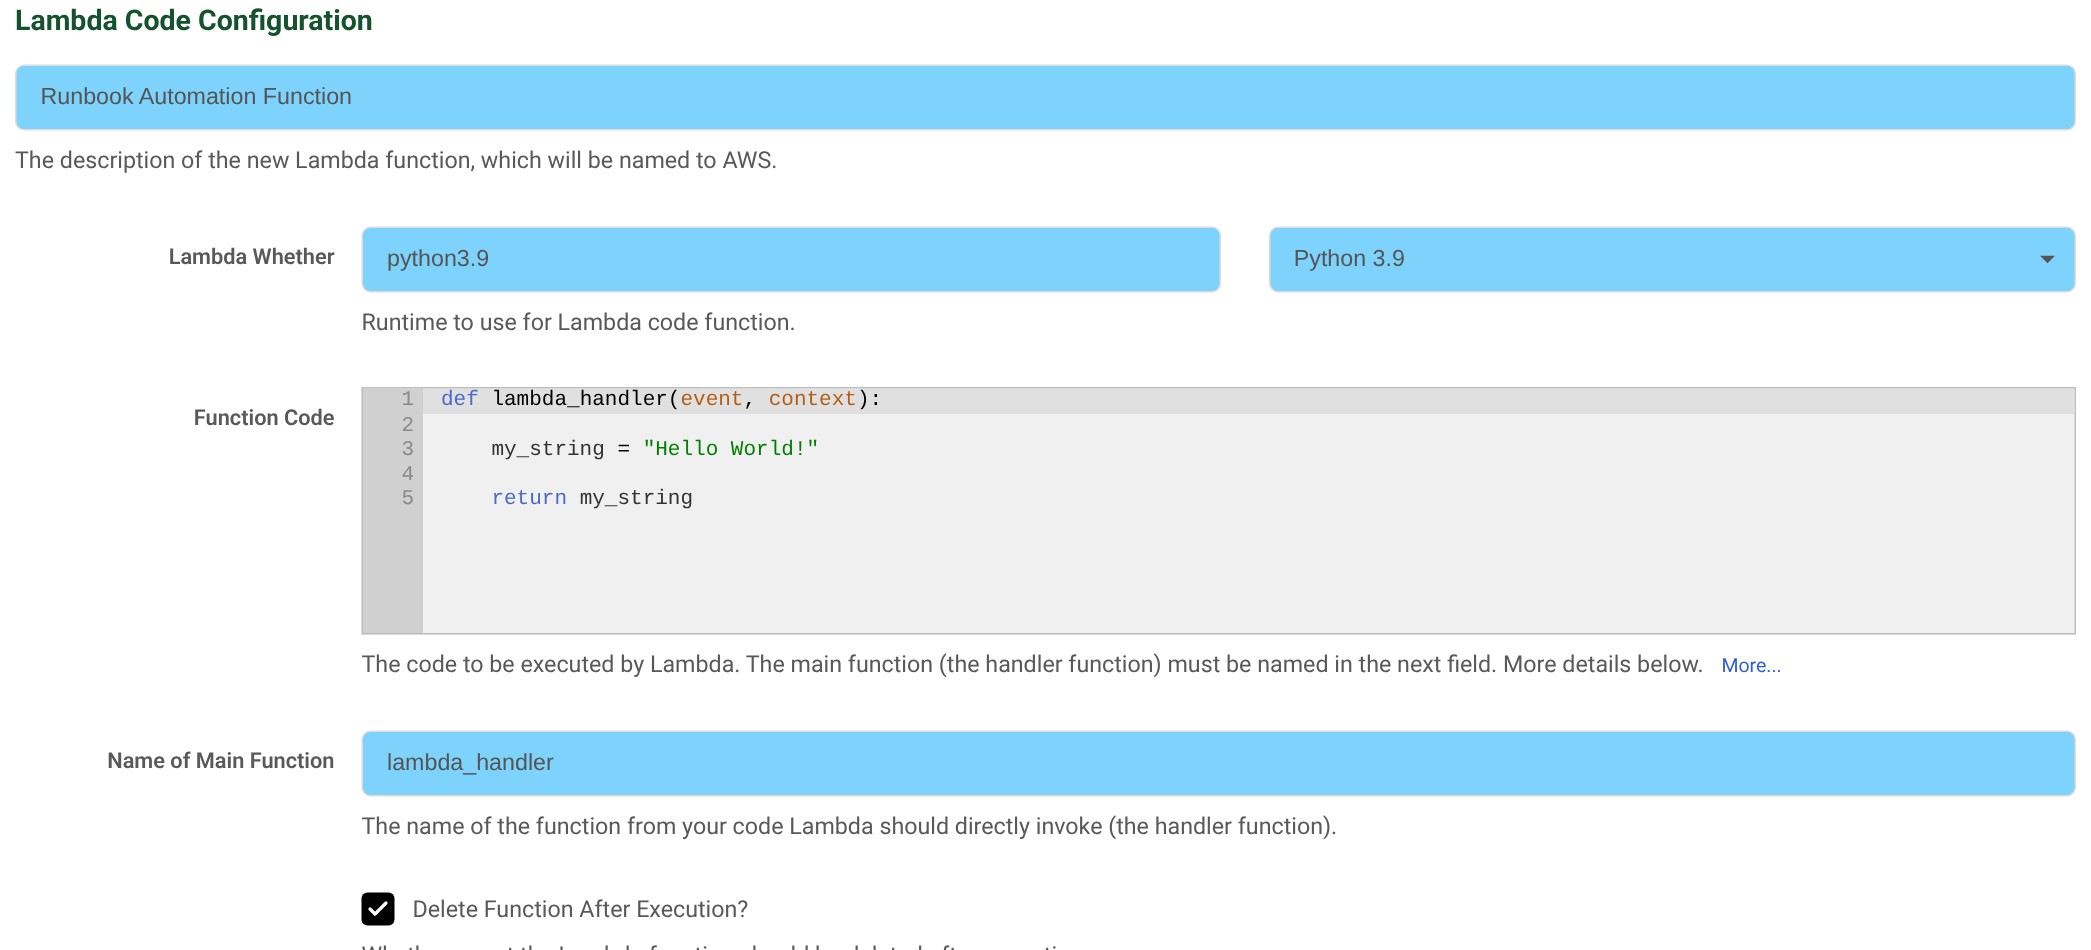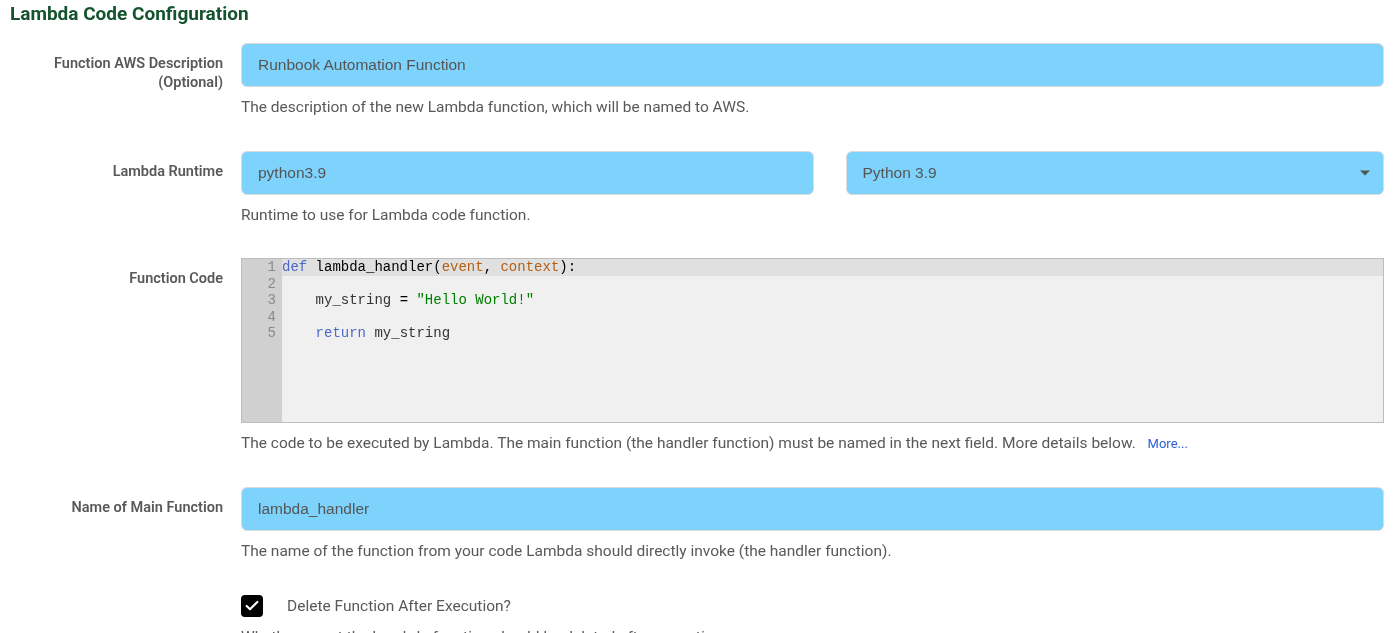--- a/index.html
+++ b/index.html
@@ -115,37 +115,37 @@
   }
   .gutter div { height: 16.5px; }
   .code-area {
     flex: 1 1 auto;
     position: relative;
     overflow: hidden;
   }
   .code-line {
     height: 16.5px;
     white-space: pre;
-    padding-left: 0;
+    padding-left: 12px;
   }
   .code-line.active {
     background: #e0e0e0;
   }
   .tok-kw { color: #4b69c6; }
   .tok-fn { color: #000; }
   .tok-param { color: #b35e14; }
   .tok-op { color: #000; }
   .tok-str { color: #008000; }
   .tok-ret { color: #4b69c6; font-family: Liberation Mono, monospace; }
 
   
   .check-row {
     display: flex;
     align-items: center;
-    gap: 24px;
+    gap: 12px;
   }
   .checkbox {
     width: 22px;
     height: 22px;
     background: #000;
     border-radius: 4px;
     display: flex;
     align-items: center;
     justify-content: center;
     cursor: pointer;
@@ -156,29 +156,28 @@
     color: #595959;
   }
 </style>
 </head>
 <body>
 
 <div class="page">
   <h2 class="section-title">Lambda Code Configuration</h2>
 
   <div class="form-row">
-    <div class="label-col">Function AWS Description (Optional)</div>
     <div class="field-col">
       <input class="text-input" type="text" value="Runbook Automation Function" style="">
       <div class="help-text">The description of the new Lambda function, which will be named to AWS.</div>
     </div>
   </div>
 
   <div class="form-row">
-    <div class="label-col">Lambda Runtime</div>
+    <div class="label-col">Lambda Whether</div>
     <div class="field-col">
       <div class="two-col">
         <input class="text-input" type="text" value="python3.9" style="">
         <div class="select-wrap">
           <select class="select">
             <option>Python 3.9</option>
           </select>
         </div>
       </div>
       <div class="help-text">Runtime to use for Lambda code function.</div>

